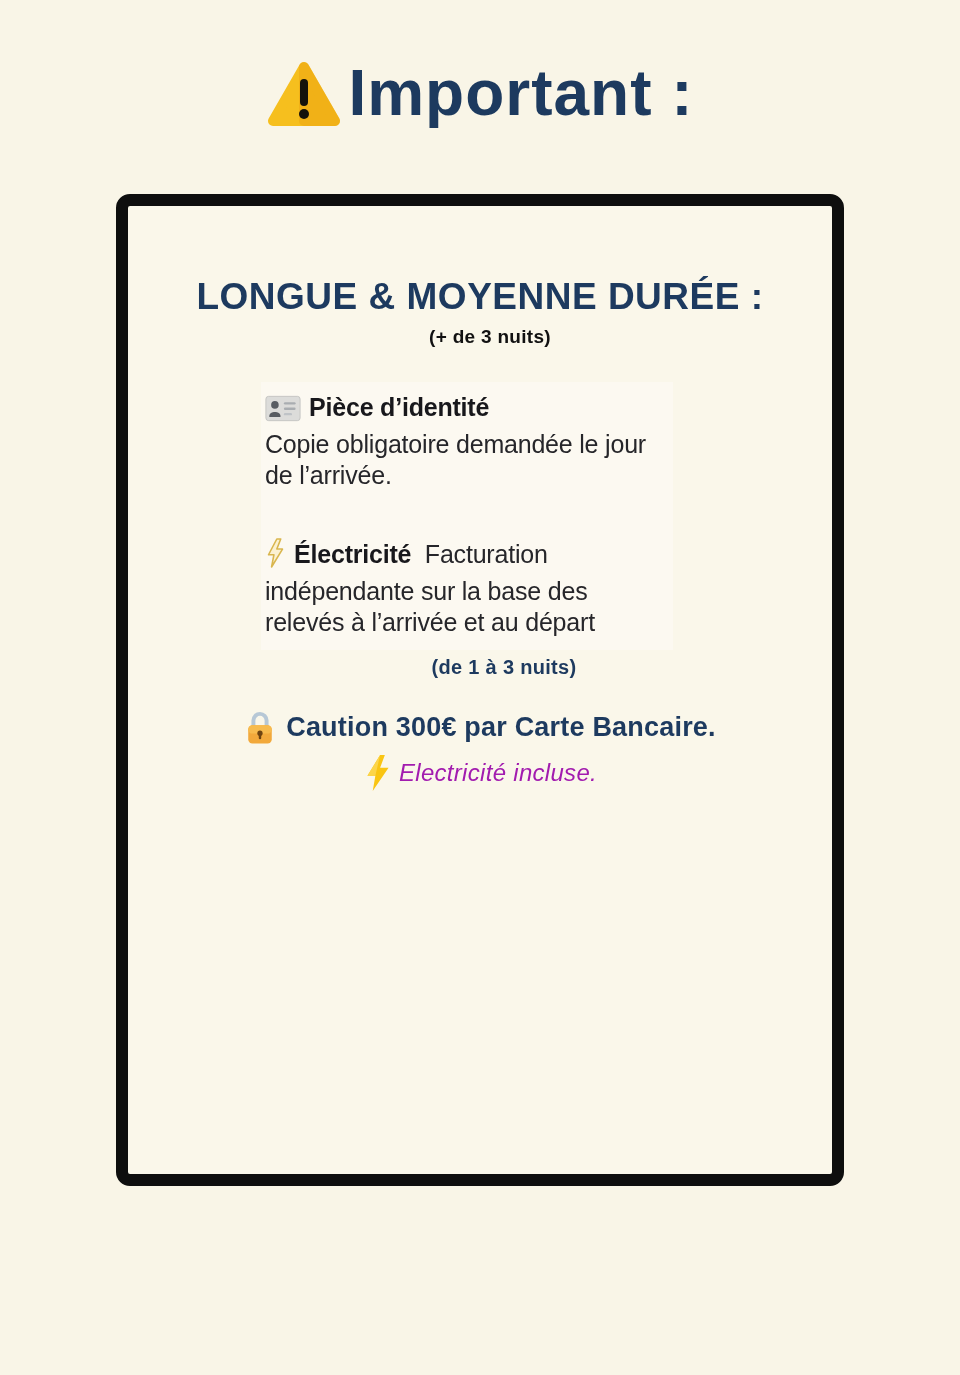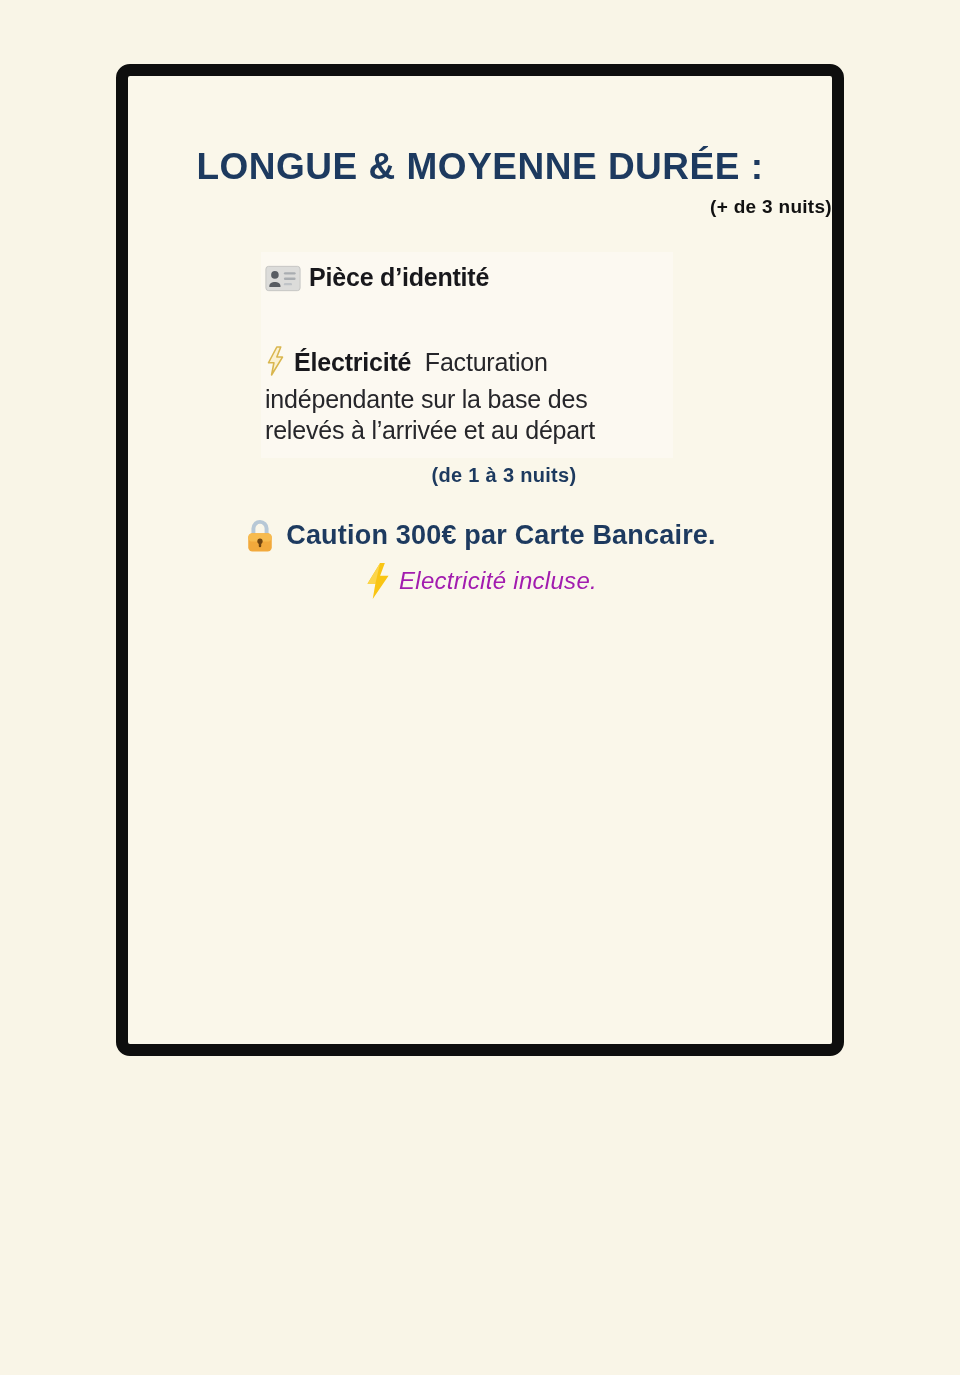--- a/index.html
+++ b/index.html
@@ -38,21 +38,21 @@
     background: #faf7ea;
   }
   .section-heading {
     text-align: center;
     font-weight: 700;
     color: #1d3a5f;
     letter-spacing: 0.5px;
   }
   .heading-long { font-size: 37px; margin-top: 70px; }
   .sub-note {
-    text-align: right;
+    text-align: center;
     font-weight: 700;
     font-size: 19px;
     color: #111111;
     margin-top: 8px;
     letter-spacing: 0.3px;
     margin-left: 20px;
   }
   .heading-short { font-size: 39px; margin-top: 90px; }
   .sub-note-short {
     text-align: center;
@@ -106,40 +106,50 @@
     font-style: italic;
     color: #a21caf;
     letter-spacing: 0.3px;
   }
 </style>
 </head>
 <body>
 
 <div class="page">
 
+  <div class="header-row">
+    <svg class="warning-icon" viewBox="0 0 76 70">
+      <path d="M38 7 L69 61 H7 Z" fill="#f6bf1e" stroke="#f6bf1e" stroke-width="10" stroke-linejoin="round"></path>
+      <path d="M38 7 L69 61 H38 Z" fill="#eda713" stroke="#eda713" stroke-width="10" stroke-linejoin="round" opacity="0.55"></path>
+      <rect x="34" y="19" width="8" height="27" rx="4" fill="#15120b"></rect>
+      <circle cx="38" cy="54" r="5" fill="#15120b"></circle>
+    </svg>
+    <div class="page-title">Important :</div>
+  </div>
 
   <div class="card">
 
     <div class="section-heading heading-long">LONGUE &amp; MOYENNE DURÉE :</div>
     <div class="sub-note">(+ de 3 nuits)</div>
 
     <div class="bullet-panel">
 
 
       <div class="bullet block-label">
         <span class="b-label-line"><span class="inline-icon">
           <svg width="36" height="27" viewBox="0 0 40 30">
             <rect x="1" y="1.5" width="38" height="27" rx="3" fill="#dcdcda" stroke="#c3c3c1" stroke-width="1"></rect>
             <circle cx="11" cy="11" r="4.2" fill="#585c62"></circle>
             <path d="M4.8 23.5 c0 -6 12.4 -6 12.4 0 v 1 h -12.4 z" fill="#585c62"></path>
             <rect x="21" y="8" width="13" height="2.6" rx="1.3" fill="#a9adb1"></rect>
             <rect x="21" y="14" width="13" height="2.6" rx="1.3" fill="#a9adb1"></rect>
             <rect x="21" y="20" width="9" height="2.6" rx="1.3" fill="#bfc3c7"></rect>
           </svg>
         </span><span class="b-label">Pièce d’identité</span></span>
+        <span>Copie obligatoire demandée le jour de l’arrivée.</span>
       </div>
 
       <div class="bullet">
         <span class="inline-icon">
           <svg width="21" height="32" viewBox="0 0 24 36">
             <path d="M13.5 2 L4 20 h6.2 L7.5 34 L20 13.5 h-6.5 L18 2 Z" fill="#fbf1d2" stroke="#d9b64e" stroke-width="1.8" stroke-linejoin="round"></path>
           </svg>
         </span><span class="b-label">Électricité</span>&nbsp; 
         <span>Facturation indépendante sur la base des relevés à l’arrivée et au départ</span>
       </div>

